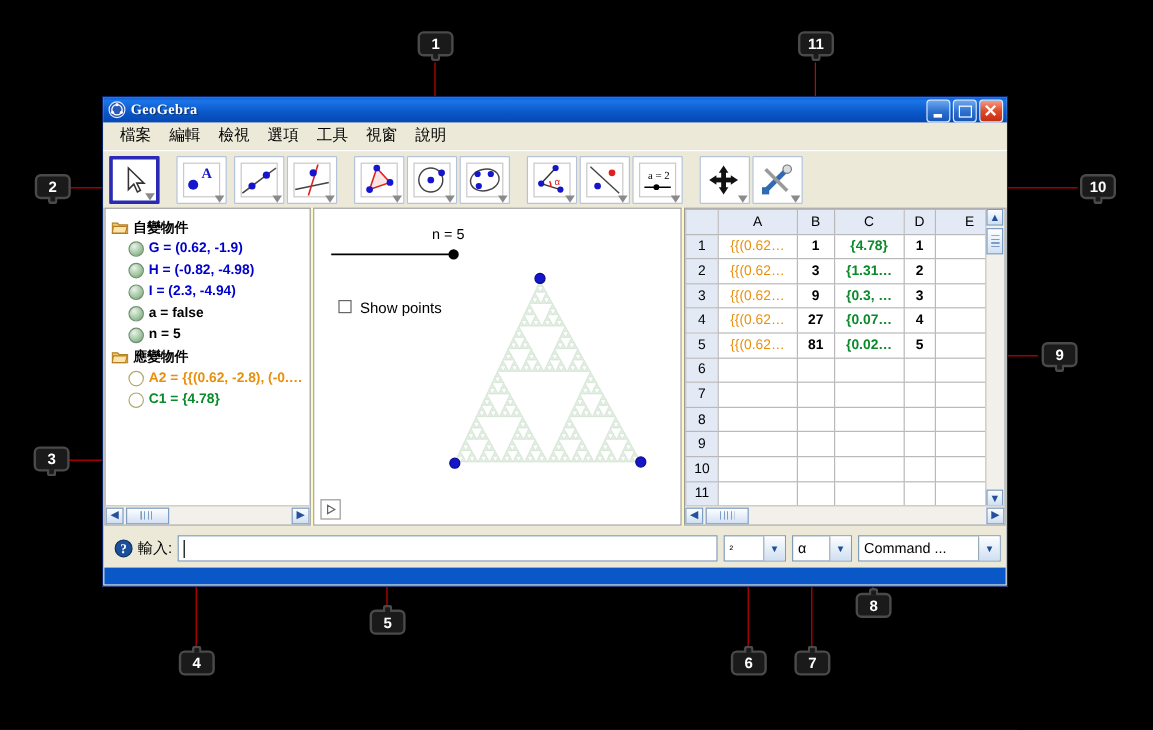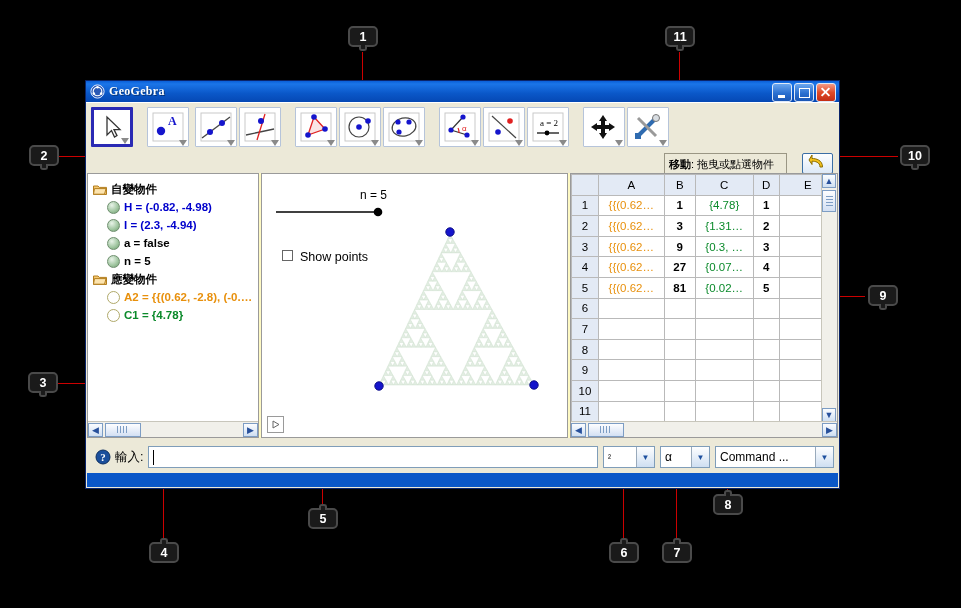--- a/index.html
+++ b/index.html
@@ -89,21 +89,21 @@
   
   .ss{position:absolute;left:0;top:0;right:0;bottom:0;}
   .sstable{border-collapse:collapse;table-layout:fixed;}
   .sstable th,.sstable td{border:1px solid #b9b9b9;height:20.6px;font-size:11.5px;padding:0 3px;
     box-sizing:border-box;overflow:hidden;white-space:nowrap;}
   .sstable th{background:#e3eaf5;color:#000;font-weight:normal;text-align:center;}
   .sstable td.rowh{background:#e3eaf5;text-align:center;width:28px;font-weight:normal;}
   .colA{width:68px;} .colB{width:33px;} .colC{width:60px;} .colD{width:28px;} .colE{width:64px;}
   .cA{color:#e8900c;font-weight:normal;text-align:center;}
   .cB{color:#000;font-weight:bold;text-align:center;}
-  .cC{color:#0b8a2b;font-weight:normal;text-align:center;}
+  .cC{color:#0b8a2b;font-weight:bold;text-align:center;}
   .cD{color:#000;font-weight:bold;text-align:center;}
   .vsb{position:absolute;right:0;top:0;bottom:15px;width:15px;background:#f1f0ea;border-left:1px solid #c8c6bb;}
   .vsb .a{position:absolute;left:0;width:14px;height:14px;background:linear-gradient(180deg,#fbfdff,#cfdff2);
     border:1px solid #7d9dc4;box-sizing:border-box;display:flex;align-items:center;justify-content:center;font-size:9px;color:#27509b;}
   .vsb .thumb{position:absolute;left:0;top:16px;width:14px;height:22px;background:linear-gradient(180deg,#fdfeff,#d3e0f3);
     border:1px solid #7d9dc4;box-sizing:border-box;display:flex;align-items:center;justify-content:center;}
   .vsb .thumb .grip{width:7px;height:10px;background:repeating-linear-gradient(180deg,#7d9dc4 0 1px,transparent 1px 3px);}
 
   
   .inputbar{position:absolute;left:1px;right:1px;bottom:16px;height:30px;background:#ece9d8;display:flex;align-items:center;padding:0 4px;box-sizing:border-box;}
@@ -177,20 +177,29 @@
         <span class="winbtn">
             <i class="wb-max"></i>
           </span>
         <span class="winbtn close">
             <i class="wb-x1"></i>
             <i class="wb-x2"></i>
           </span>
       </span>
     </div>
 
+    <div class="menubar">
+      <span class="menuitem">檔案</span>
+      <span class="menuitem">編輯</span>
+      <span class="menuitem">檢視</span>
+      <span class="menuitem">選項</span>
+      <span class="menuitem">工具</span>
+      <span class="menuitem">視窗</span>
+      <span class="menuitem">說明</span>
+    </div>
 
     <div class="toolbar">
       <div class="tgroup">
         <div class="tbtn sel">
           <svg width="36" height="34" viewBox="0 0 36 34">
               <path d="M13 7 L13 25 L17.5 20.5 L20.5 27 L23 25.6 L20 19.6 L26 19.6 Z" fill="#fff" stroke="#333" stroke-width="1.3"></path>
             </svg>
           <i class="tri"></i>
         </div>
       </div>
@@ -349,20 +358,24 @@
       <div class="pane algebra">
         <div class="tree">
           <div class="node grp">
             <span class="folder">
               <svg width="14" height="11" viewBox="0 0 14 11">
                   <path d="M0.5 2 L5 2 L6.3 3.4 L13.5 3.4 L13.5 10.5 L0.5 10.5 Z" fill="#f5c870" stroke="#b37f20"></path>
                   <path d="M1.5 4.6 L13 4.6 L11.5 10.2 L0.5 10.2 Z" fill="#fde4ae" stroke="#b37f20"></path>
                 </svg>
             </span>
             <span class="lbl c-black">自變物件</span>
+          </div>
+          <div class="node">
+            <span class="dotmark filled"></span>
+            <span class="lbl c-blue">G = (0.62, -1.9)</span>
           </div>
           <div class="node">
             <span class="dotmark filled"></span>
             <span class="lbl c-blue">H = (-0.82, -4.98)</span>
           </div>
           <div class="node">
             <span class="dotmark filled"></span>
             <span class="lbl c-blue">I = (2.3, -4.94)</span>
           </div>
           <div class="node">

